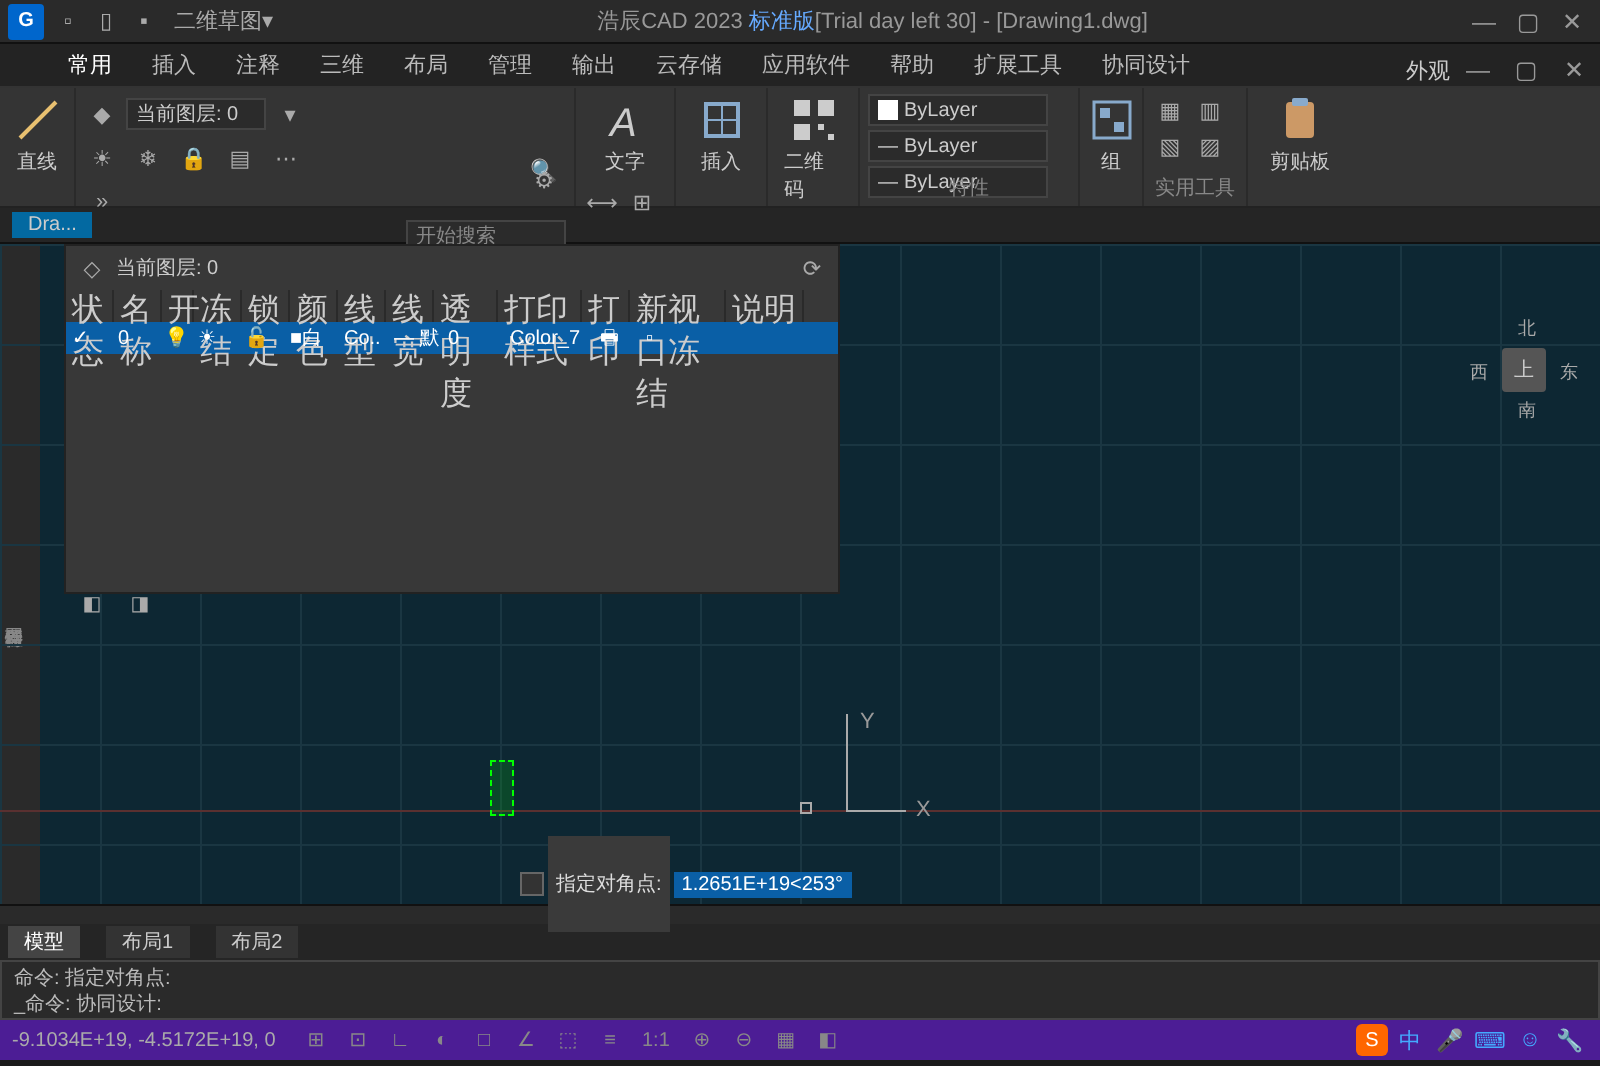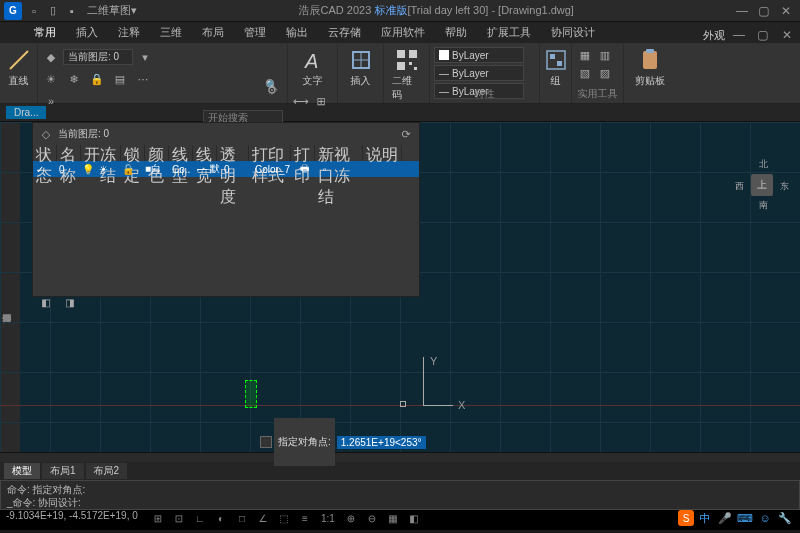--- a/index.html
+++ b/index.html
@@ -50,26 +50,26 @@
 .lp-header span{padding:0 3px;border-right:1px solid #2a2a2a}
 .lp-row{height:16px;background:#0a5fa6;display:flex;align-items:center;font-size:10px;color:#fff;padding:0 3px;gap:3px}
 .lp-body{height:115px;background:#383838}
 .lp-footer{height:20px;display:flex;align-items:center;padding:0 4px;font-size:10px;color:#ccc;gap:6px}
 .rect-sel{position:absolute;left:245px;top:258px;width:12px;height:28px;border:1px dashed #0f0;background:rgba(0,255,0,0.15)}
 .prompt{position:absolute;left:260px;top:296px;display:flex;align-items:center;gap:2px}
 .prompt .p-ico{width:12px;height:12px;background:#333;border:1px solid #666}
 .prompt .p-txt{background:#3a3a3a;color:#ddd;padding:17px 4px;font-size:10px}
 .prompt .p-inp{background:#0a5fa6;color:#fff;padding:1px 4px;font-size:10px}
 .vtabs-left{position:absolute;left:0;top:0;width:20px;height:100%;background:#2a2a2a;writing-mode:vertical-lr;font-size:9px;color:#888;padding-top:40px;text-align:center}
-.layout-tabs{height:18px;background:#252525;display:flex;align-items:center;padding:0 4px;gap:2px}
+.layout-tabs{height:18px;background:#252525;display:flex;align-items:center;padding:0 4px;gap:13px}
 .ltab{padding:1px 8px;background:#333;font-size:10px;color:#ccc}
 .ltab.active{background:#444;color:#fff}
 .scrollbar{height:10px;background:#2a2a2a;border-top:1px solid #111}
 .cmdline{height:30px;background:#2a2a2a;border:1px solid #444;padding:2px 6px;font-size:10px;color:#bbb;line-height:13px}
-.statusbar{height:20px;background:#000000;display:flex;align-items:flex-start;padding:0 6px;font-size:10px;color:#aaa;gap:3px}
+.statusbar{height:20px;background:#4c1d95;display:flex;align-items:center;padding:0 6px;font-size:10px;color:#aaa;gap:3px}
 .coords{min-width:140px}
 .sb-btn{width:18px;height:16px;display:flex;align-items:center;justify-content:center;cursor:pointer;color:#888}
 .sb-right{margin-left:auto;display:flex;gap:2px}
 .ime-orange{background:#f60;border-radius:3px;width:16px;height:16px;display:flex;align-items:center;justify-content:center;color:#fff;font-size:10px}
 .ime-blue{color:#4af;font-size:11px}
 svg{width:100%;height:100%}
 </style>
 </head>
 <body>
 

